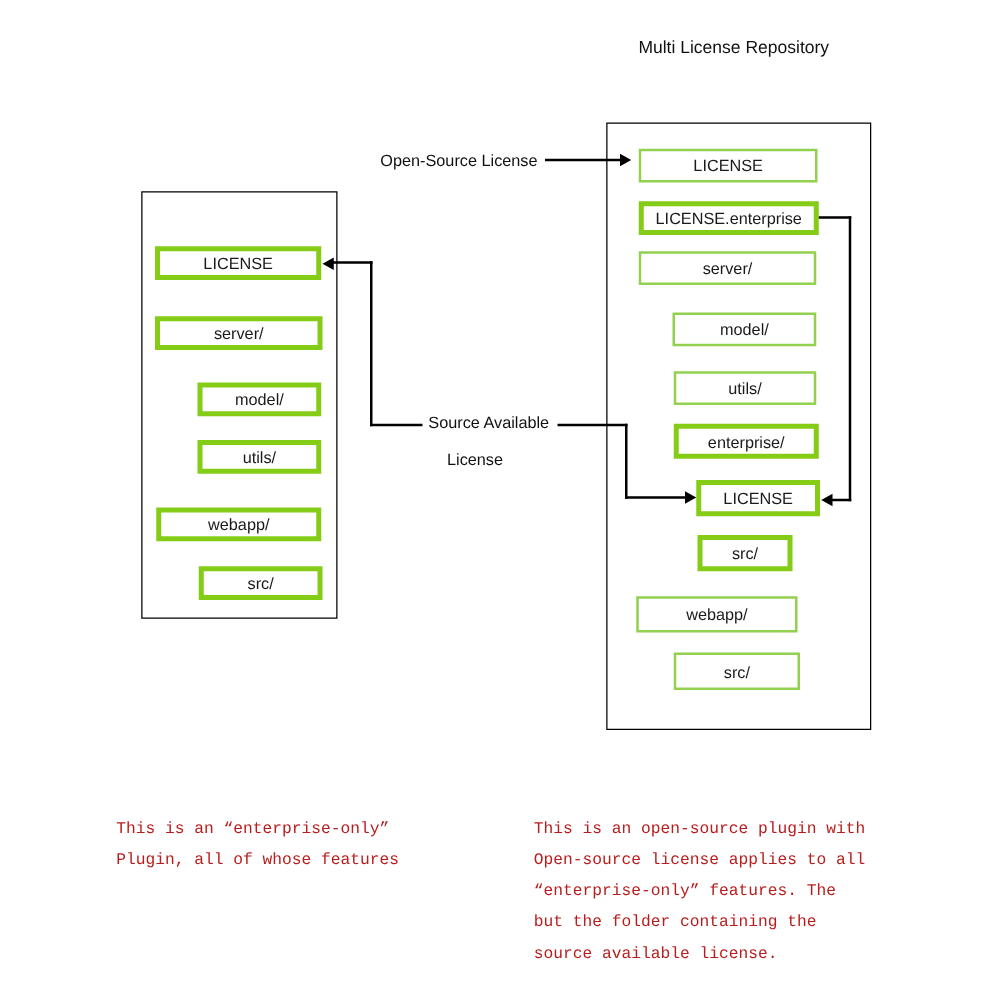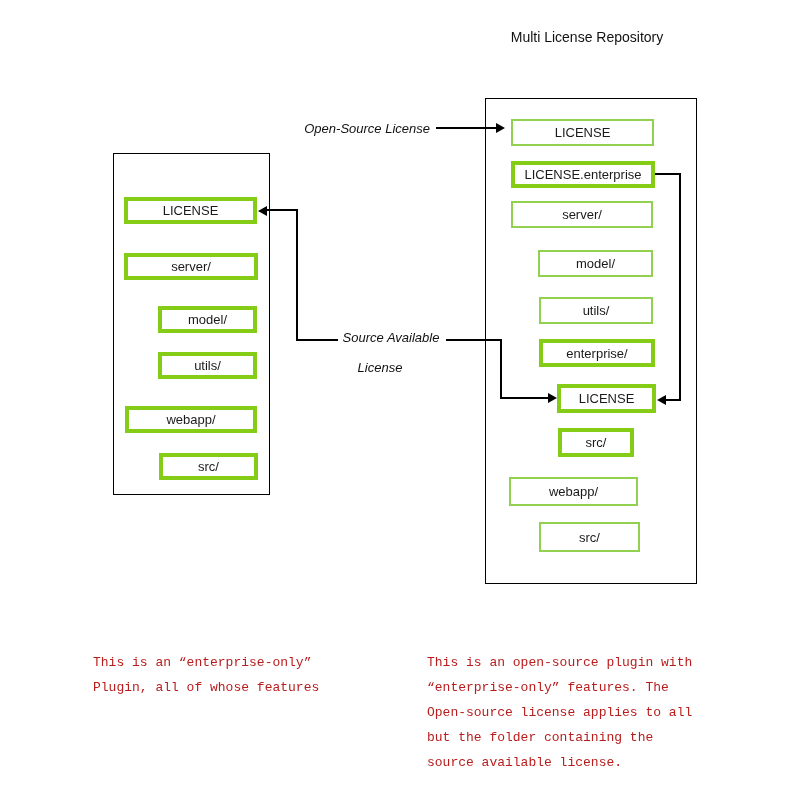--- a/index.html
+++ b/index.html
@@ -13,21 +13,21 @@
     position:absolute; background:#fff; display:flex; align-items:center; justify-content:center;
     font-size:13px; color:#1a1a1a; box-sizing:border-box;
   }
   .fbox.orange { border:4px solid #84cc16; }
   .fbox.green  { border:2px solid #92D050; }
   .hline, .vline { position:absolute; background:#000; }
   .arrow-r { position:absolute; width:0; height:0;
     border-top:5px solid transparent; border-bottom:5px solid transparent; border-left:9px solid #000; }
   .arrow-l { position:absolute; width:0; height:0;
     border-top:5px solid transparent; border-bottom:5px solid transparent; border-right:9px solid #000; }
-  .conn-label { position:absolute; font-size:13px; color:#111; text-align:center; background:#fff;font-style:italic; }
+  .conn-label { position:absolute; font-size:13px; color:#111; text-align:center; background:#fff; }
   .conn-label.right-align { text-align:right; background:transparent; }
   .note { position:absolute; font-family:"Liberation Mono", "DejaVu Sans Mono", monospace;
     font-size:13px; line-height:25px; color:#b91c1c; white-space:nowrap; }
 </style>
 </head>
 <body>
 
 <div class="canvas">
 
   <div class="repo-title" style="left:487px; top:29px; width:200px;">Multi License Repository</div>
@@ -71,19 +71,19 @@
   <div class="vline" style="left:679px; top:173px; width:2px; height:228px;"></div>
   <div class="hline" style="left:665px; top:399px; width:16px; height:2px;"></div>
   <div class="arrow-l" style="left:657px; top:395px;"></div>
 
   <div class="note" style="left:93px; top:650px;">
     <div>This is an “enterprise-only”</div>
     <div>Plugin, all of whose features</div>
   </div>
   <div class="note" style="left:427px; top:650px;">
     <div>This is an open-source plugin with</div>
+    <div>Open-source license applies to all</div>
     <div>“enterprise-only” features. The</div>
-    <div>Open-source license applies to all</div>
     <div>but the folder containing the</div>
     <div>source available license.</div>
   </div>
 
 </div>
 
 </body></html>

